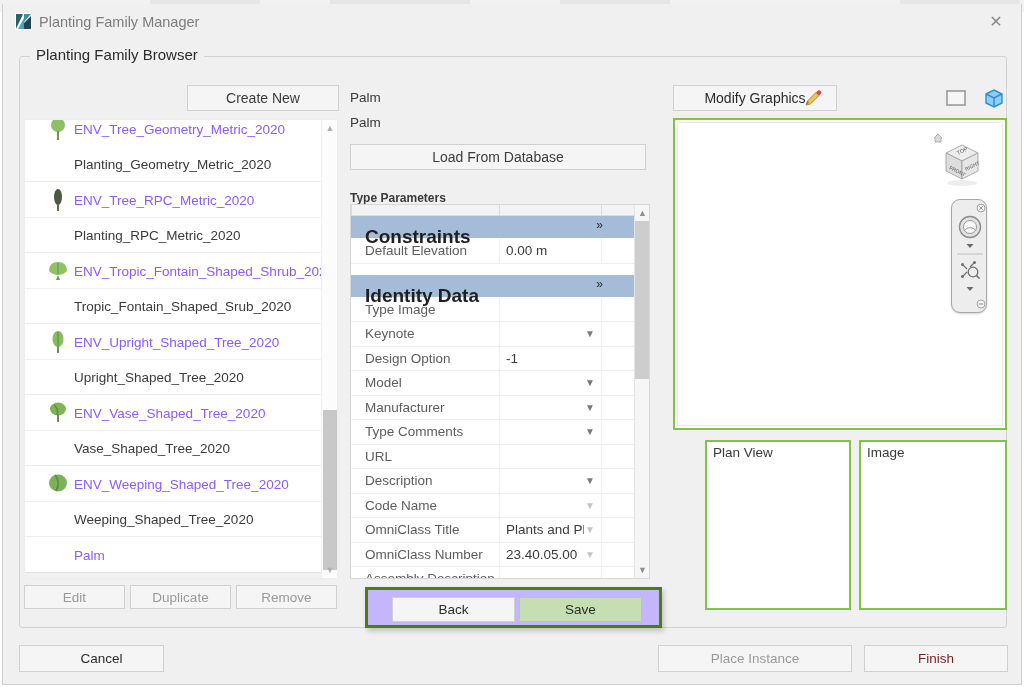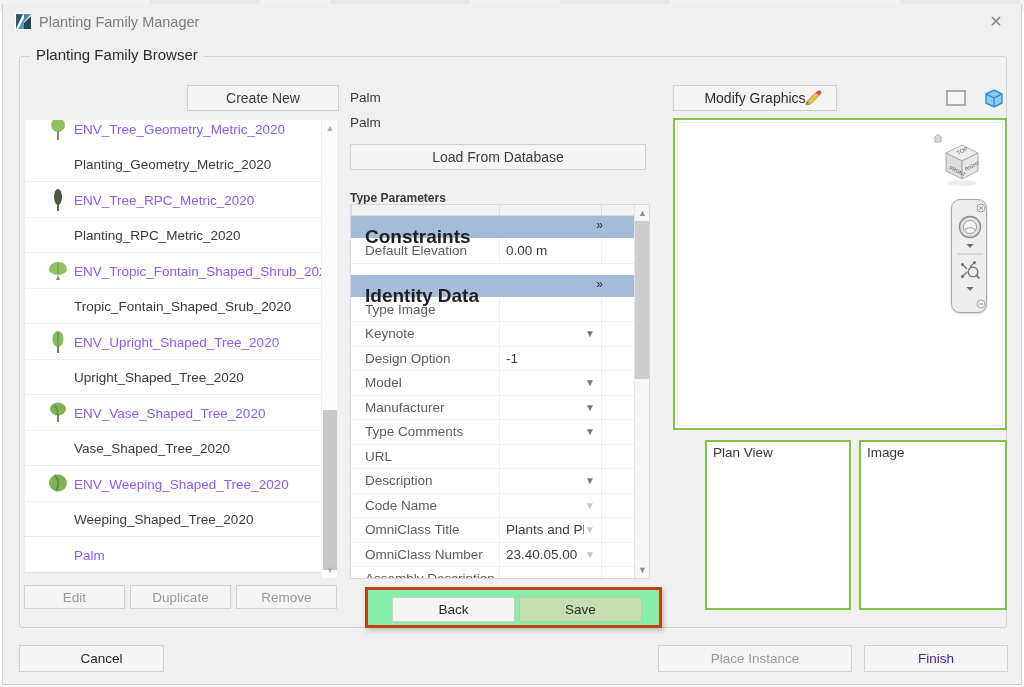--- a/index.html
+++ b/index.html
@@ -200,22 +200,22 @@
   #param-sb .arrow.down { bottom: 0; }
   #param-sb .thumb {
     position: absolute; left: 0px; top: 16px; width: 15px; height: 158px;
     background: #cdcdcd; cursor: pointer;
   }
 
   
   #redbox {
     position: absolute; left: 362px; top: 583px;
     width: 297px; height: 41px;
-    border: 3px solid #c2410c;
-    background: #86efac;
+    border: 3px solid #4d7c0f;
+    background: #c4b5fd;
     box-shadow: 2px 3px 5px rgba(0,0,0,.20);
   }
   #back-btn {
     position: absolute; left: 24px; top: 7px; width: 123px; height: 25px;
     font-size: 13.5px; color: #2b2b2b;
   }
   #save-btn {
     position: absolute; left: 151px; top: 7px; width: 123px; height: 25px;
     background: #c6dfb2; border: 1px solid #b3cf9e;
     font-size: 13.5px; color: #2b2b2b;
@@ -269,21 +269,21 @@
   #cancel-btn {
     position: absolute; left: 16px; top: 641px; width: 145px; height: 27px;
     font-size: 13.5px; color: #2b2b2b; padding-left: 20px;
   }
   #place-instance {
     position: absolute; left: 655px; top: 641px; width: 194px; height: 27px;
     font-size: 13.5px;
   }
   #finish-btn {
     position: absolute; left: 861px; top: 641px; width: 144px; height: 27px;
-    font-size: 13.5px; color: #4c1d95;
+    font-size: 13.5px; color: #7f1d1d;
   }
 </style>
 </head>
 <body>
 
 <div id="ribbon-bg">
   <div class="ghost" style="left:150px;width:110px;"></div>
   <div class="ghost" style="left:330px;width:140px;"></div>
   <div class="ghost" style="left:560px;width:110px;"></div>
   <div class="ghost" style="left:900px;width:120px;"></div>

